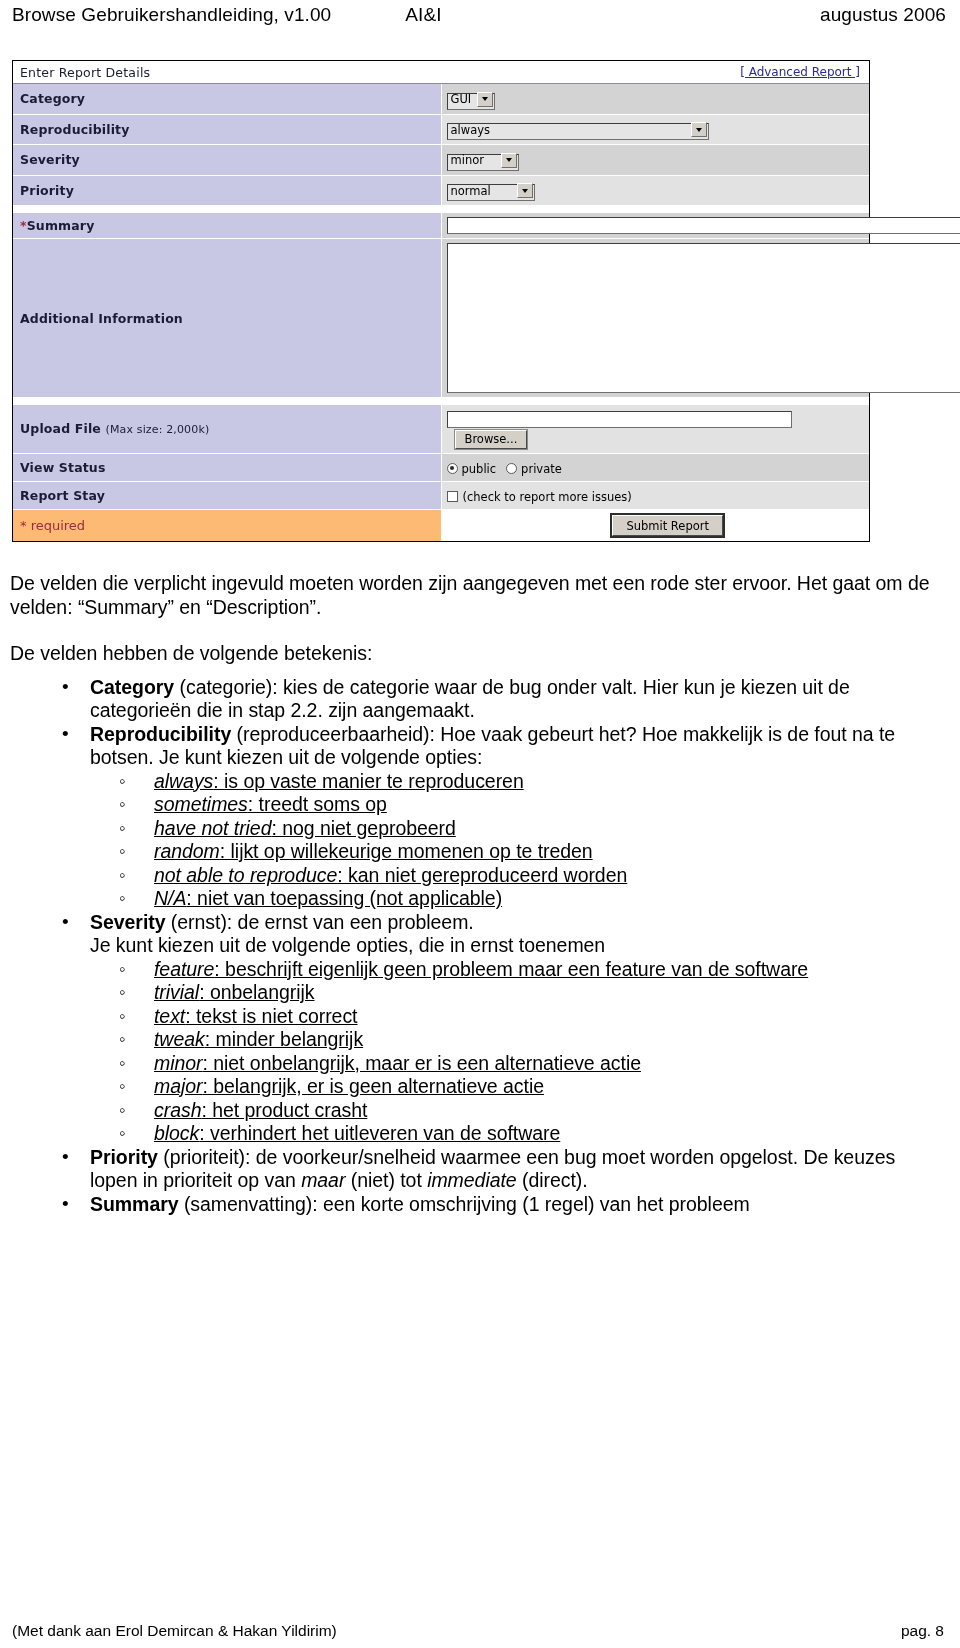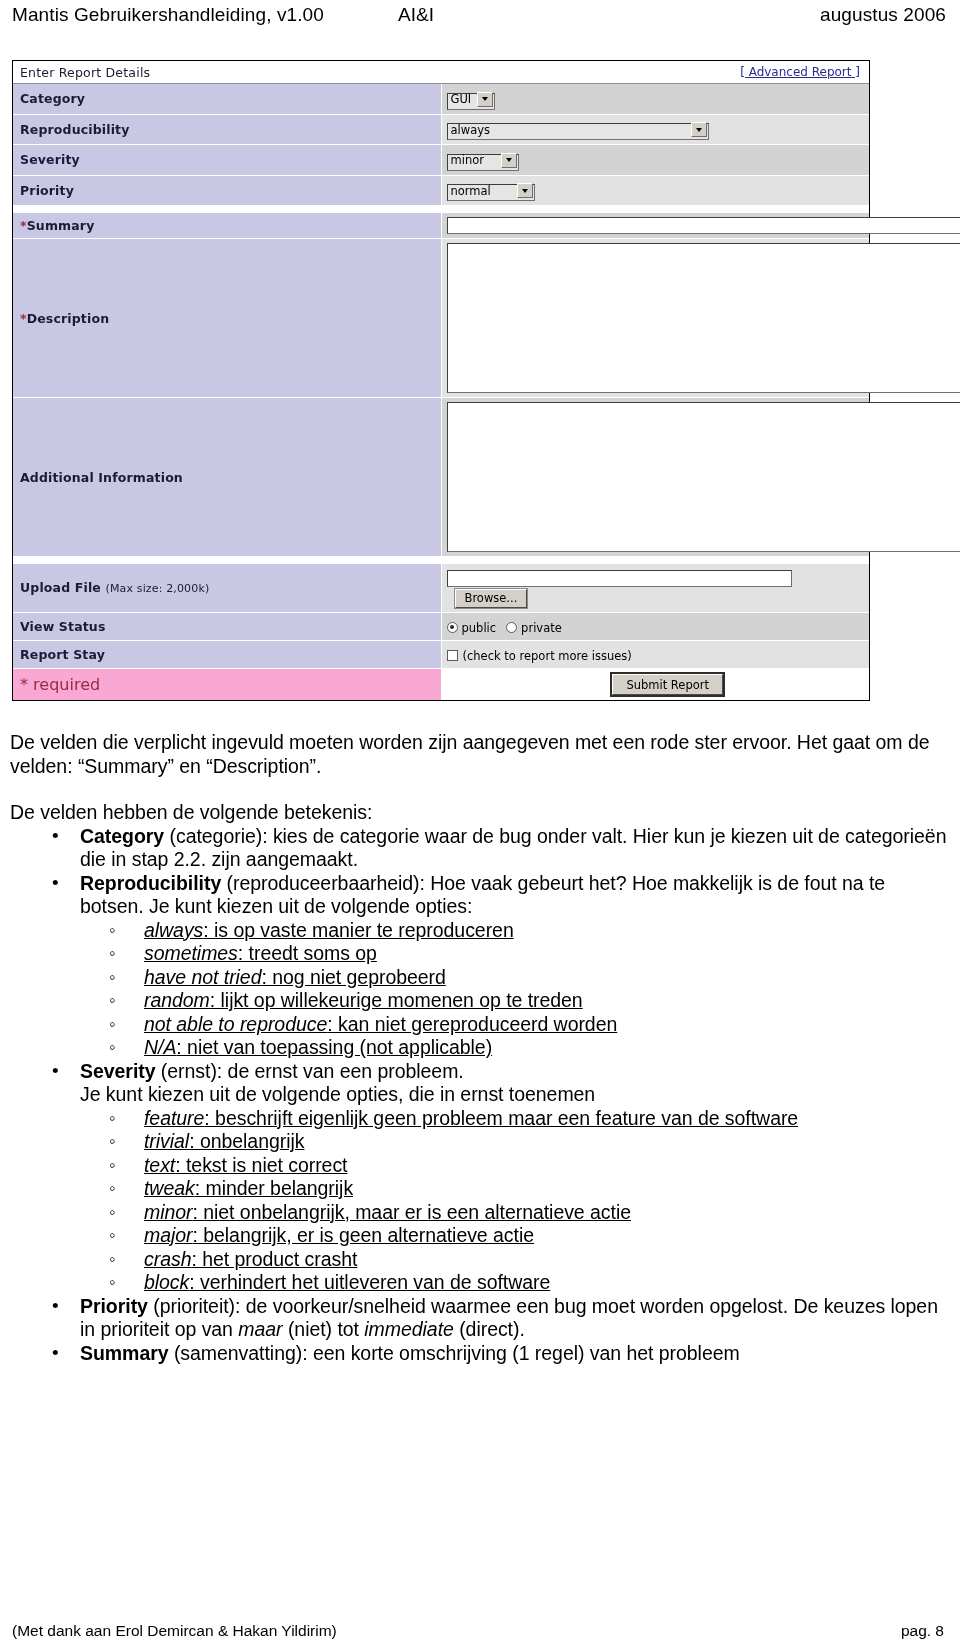--- a/index.html
+++ b/index.html
@@ -229,24 +229,24 @@
     box-sizing: border-box;
     vertical-align: -1px;
     margin-right: 5px;
   }
   .inline-txt {
     font-size: 11.5px;
     color: #000000;
   }
   .inline-txt .gap { display: inline-block; width: 10px; }
   .foot-left {
-    font-size: 16px;
+    font-size: 13px;
     color: #9e2b3c;
     padding: 5px 0 5px 7px !important;
-    background: #f9a8d4;
+    background: #fdba74;
     vertical-align: middle;
   }
   .foot-right {
     background: #ffffff;
     text-align: right;
     padding: 5px 146px 5px 0 !important;
     vertical-align: middle;
   }
   .spacer-row td {
     background: #ffffff;
@@ -257,21 +257,21 @@
   
   .body-copy {
     margin: 30px 0 0 2px;
     font-size: 19.5px;
     line-height: 23.5px;
     letter-spacing: -0.05px;
   }
   .body-copy p { margin: 0; }
   .para-gap { height: 23px; }
   ul.lvl1 {
-    margin: 0;
+    margin: 10px;
     padding: 0 0 0 38px;
     list-style: none;
   }
   ul.lvl1 > li {
     position: relative;
     padding-left: 32px;
     margin: 0;
   }
   ul.lvl1 > li::before {
     content: "\2022";
@@ -312,21 +312,21 @@
     padding: 0 4px;
   }
   .doc-footer .ftr-right { margin-left: auto; }
 </style>
 </head>
 <body>
 
 <div class="page">
 
   <div class="doc-header">
-    <span class="hdr-left">Mantis Gebruikershandleiding, v1.00</span>
+    <span class="hdr-left">Browse Gebruikershandleiding, v1.00</span>
     <span class="hdr-mid">AI&amp;I</span>
     <span class="hdr-right">augustus 2006</span>
   </div>
 
   <div class="shot">
     <table>
       <tbody>
           <tr class="row-title">
         <td class="title-left">Enter Report Details</td>
         <td class="title-right">
@@ -379,28 +379,20 @@
         <td></td>
       </tr>
 
       <tr>
         <td class="lbl mid"><span class="req">*</span><span>Summary</span></td>
         <td class="fld mid">
           <div class="txtinput summary-input"></div>
         </td>
       </tr>
 
-      <tr>
-        <td class="lbl"><span class="req">*</span><span>Description</span></td>
-        <td class="fld alt">
-          <div class="textarea ta-desc">
-            
-          </div>
-        </td>
-      </tr>
 
       <tr>
         <td class="lbl">Additional Information</td>
         <td class="fld">
           <div class="textarea ta-addl">
             
           </div>
         </td>
       </tr>
 

